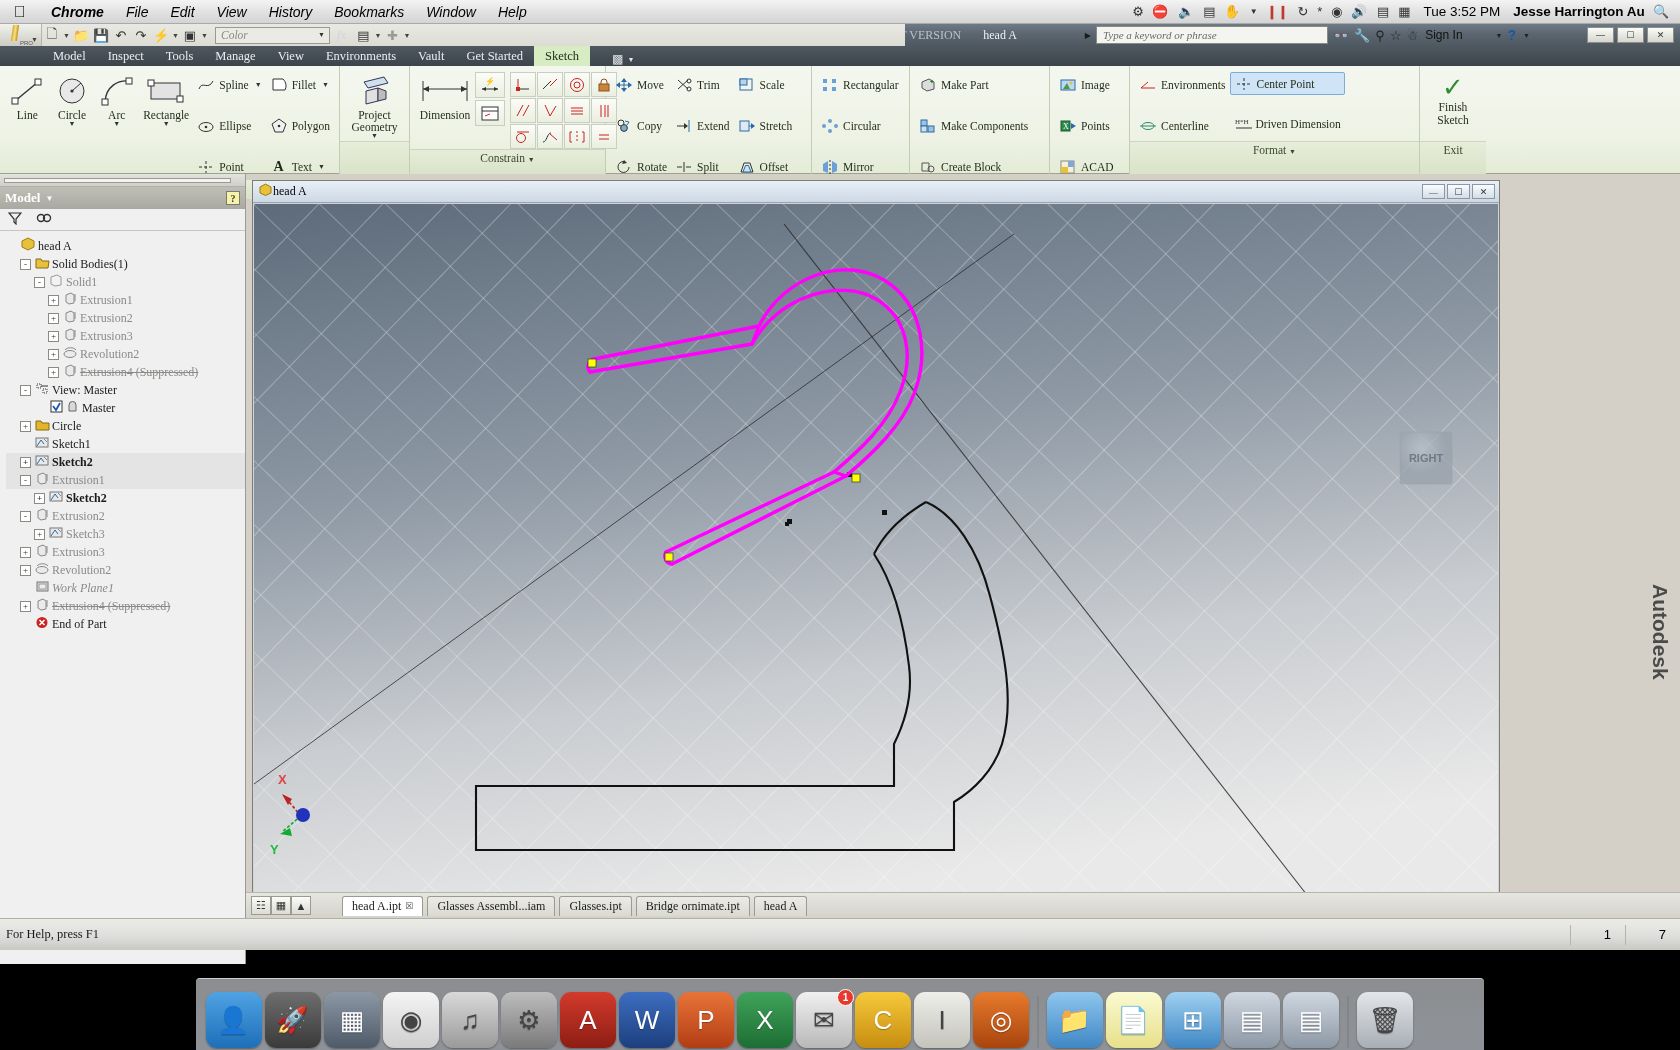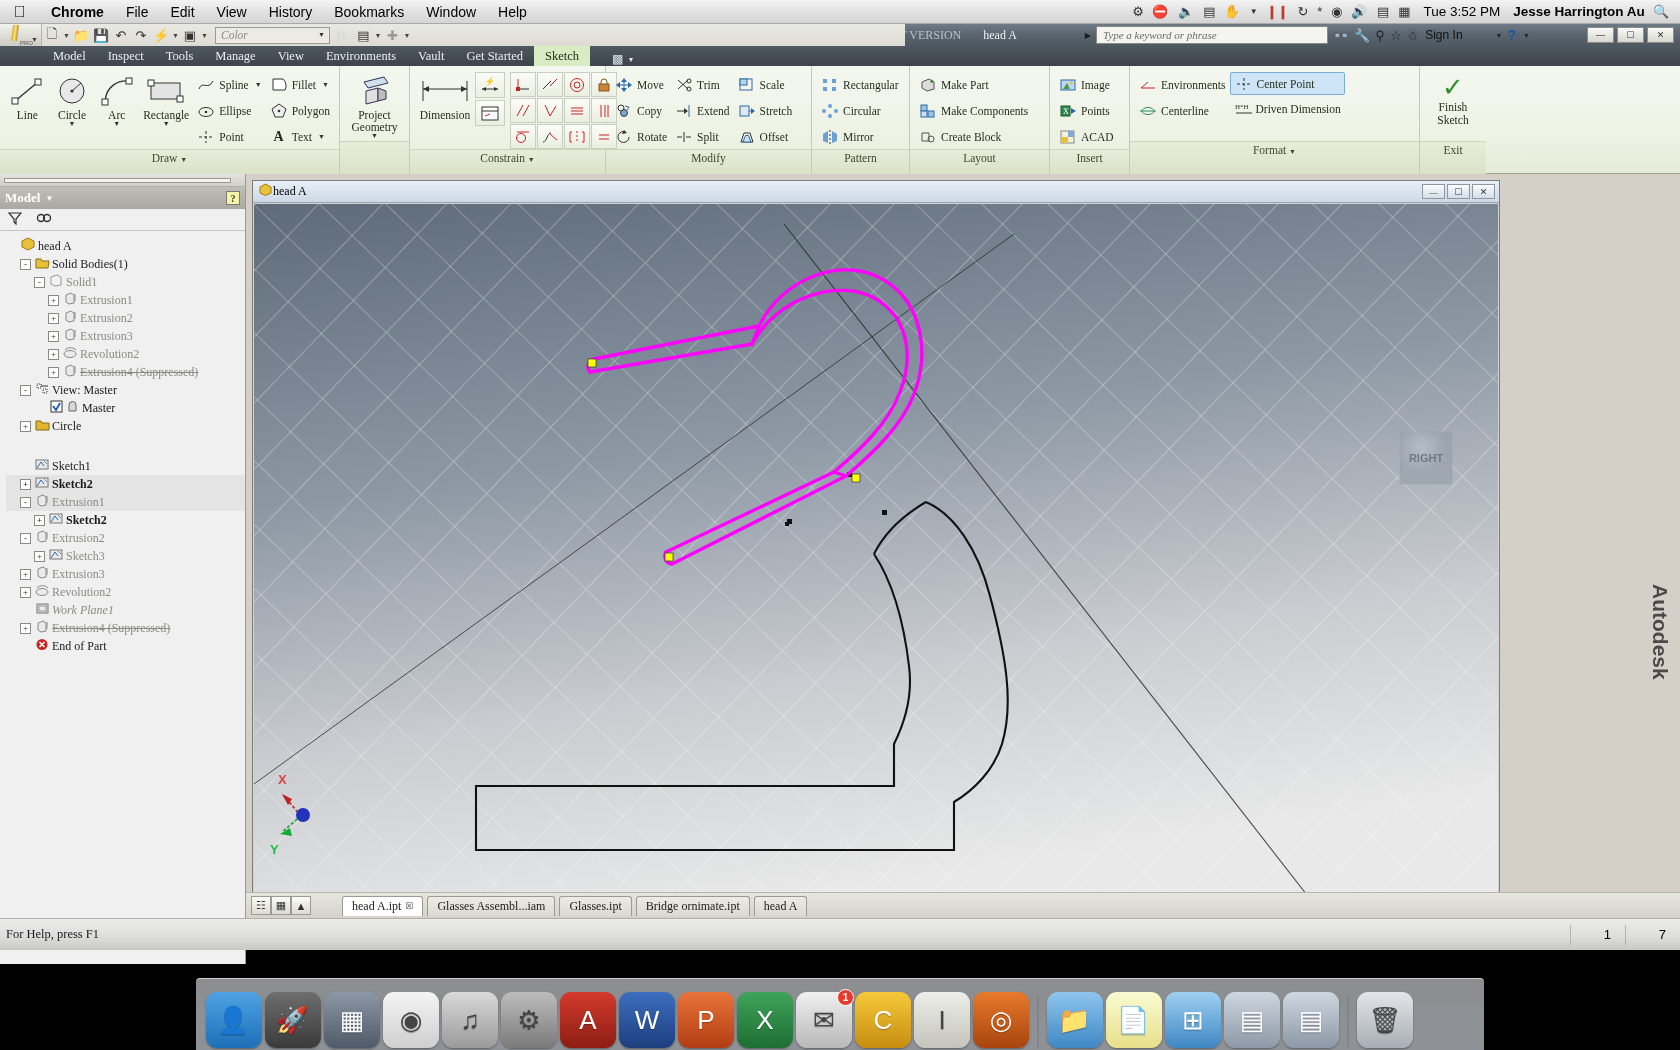--- a/index.html
+++ b/index.html
@@ -8,21 +8,21 @@
   body { background:#000; }
 
   
   #mac-menubar{
     position:absolute; left:0; top:0; width:1680px; height:24px;
     background:linear-gradient(to bottom,#f3f3f3 0%,#e2e2e2 50%,#d4d4d4 100%);
     border-bottom:1px solid #aaa; display:flex; align-items:center;
     font-size:14px; color:#000;
   }
   #mac-menubar .apple{ padding:0 14px 0 14px; font-size:16px; line-height:1; }
-  #mac-menubar .mi{ padding:0 11px; white-space:nowrap; }
+  #mac-menubar .mi{ padding:0 11px; white-space:nowrap;font-style:italic; }
   #mac-menubar .mi.bold{ font-weight:bold; }
   #mac-right{ margin-left:auto; display:flex; align-items:center; padding-right:10px; gap:9px;}
   #mac-right .sicon{ font-size:13px; line-height:1; color:#333; }
   #mac-right .clock{ font-size:13.5px; padding:0 4px; }
   #mac-right .usern{ font-size:13.5px; font-weight:bold; }
 
   
   #inv-window{ position:absolute; left:0; top:24px; width:1680px; height:926px;
     background:#d4d0c8; }
 
@@ -91,21 +91,21 @@
   .panel{ position:relative; height:108px; border-right:1px solid #c3cdb4;
      display:flex; flex-direction:column; }
   .panel .pbody{ flex:1; display:flex; align-items:flex-start; padding:3px 5px 0 5px; }
   .panel .plabel{ height:33px; line-height:17px; text-align:center; font-size:11.5px;
      color:#3b4630; background:linear-gradient(to bottom,#e6edda,#dae3c8);
      border-top:1px solid #ccd6ba; font-family:"Liberation Serif", serif;}
   .bigbtn{ width:56px; display:flex;flex-direction:column;align-items:center; padding-top:4px;
      font-size:11.5px; color:#1f2a16; font-family:"Liberation Serif", serif;}
   .bigbtn .gl{ height:36px; display:flex;align-items:center;justify-content:center;}
   .bigbtn .cw{ font-size:7px; color:#333; line-height:6px;}
-  .smcol{ display:flex; flex-direction:column; gap:1px; padding-top:3px;}
+  .smcol{ display:flex; flex-direction:column; gap:16px; padding-top:3px;}
   .smbtn{ height:25px; display:flex; align-items:center; gap:4px; padding:0 4px;
      font-size:11.5px; color:#1f2a16; white-space:nowrap; font-family:"Liberation Serif", serif;}
   .smbtn .gl{ width:18px; text-align:center; display:flex;align-items:center;justify-content:center;}
   .smbtn .cw{ font-size:7px; color:#333; margin-left:2px;}
   .smbtn.sel{ background:#cfe4f7; border:1px solid #7aadd8; border-radius:2px; height:23px;}
   .cgrid{ display:grid; grid-template-columns:repeat(4,26px); grid-auto-rows:25px; gap:1px;
      padding-top:3px;}
   .cgrid .cb{ border:1px solid #c8cfc0; background:linear-gradient(to bottom,#fbfcf8,#eaefe0);
      display:flex;align-items:center;justify-content:center;}
   .finishbtn{ width:62px; display:flex;flex-direction:column;align-items:center;padding-top:6px;
@@ -921,21 +921,21 @@
             </svg></span>
           <span class="lbl">Master</span>
         </div>
         <div class="tn" style="padding-left: 14px;">
           <span class="exp">+</span>
           <span class="ic"><svg width="15" height="13">
               <path d="M1 3 L6 3 L7 5 L14 5 L14 12 L1 12 Z" fill="#e3b52e" stroke="#8a6a10"></path>
             </svg></span>
           <span class="lbl">Circle</span>
         </div>
-        <div class="tn" style="padding-left: 14px; margin-top: 22px;">
+        <div class="tn" style="padding-left: 14px;">
           <span class="nexp"></span>
           <span class="ic"><svg width="15" height="13">
               <rect x="1" y="2" width="12" height="9" fill="#e8e8e8" stroke="#777"></rect>
               <path d="M2 10 L6 4 L9 8" fill="none" stroke="#2a6aa8"></path>
               <path d="M9 3 L12 6" stroke="#888"></path>
             </svg></span>
           <span class="lbl">Sketch1</span>
         </div>
         <div class="tn bold sel" style="padding-left: 14px;">
           <span class="exp">+</span>

